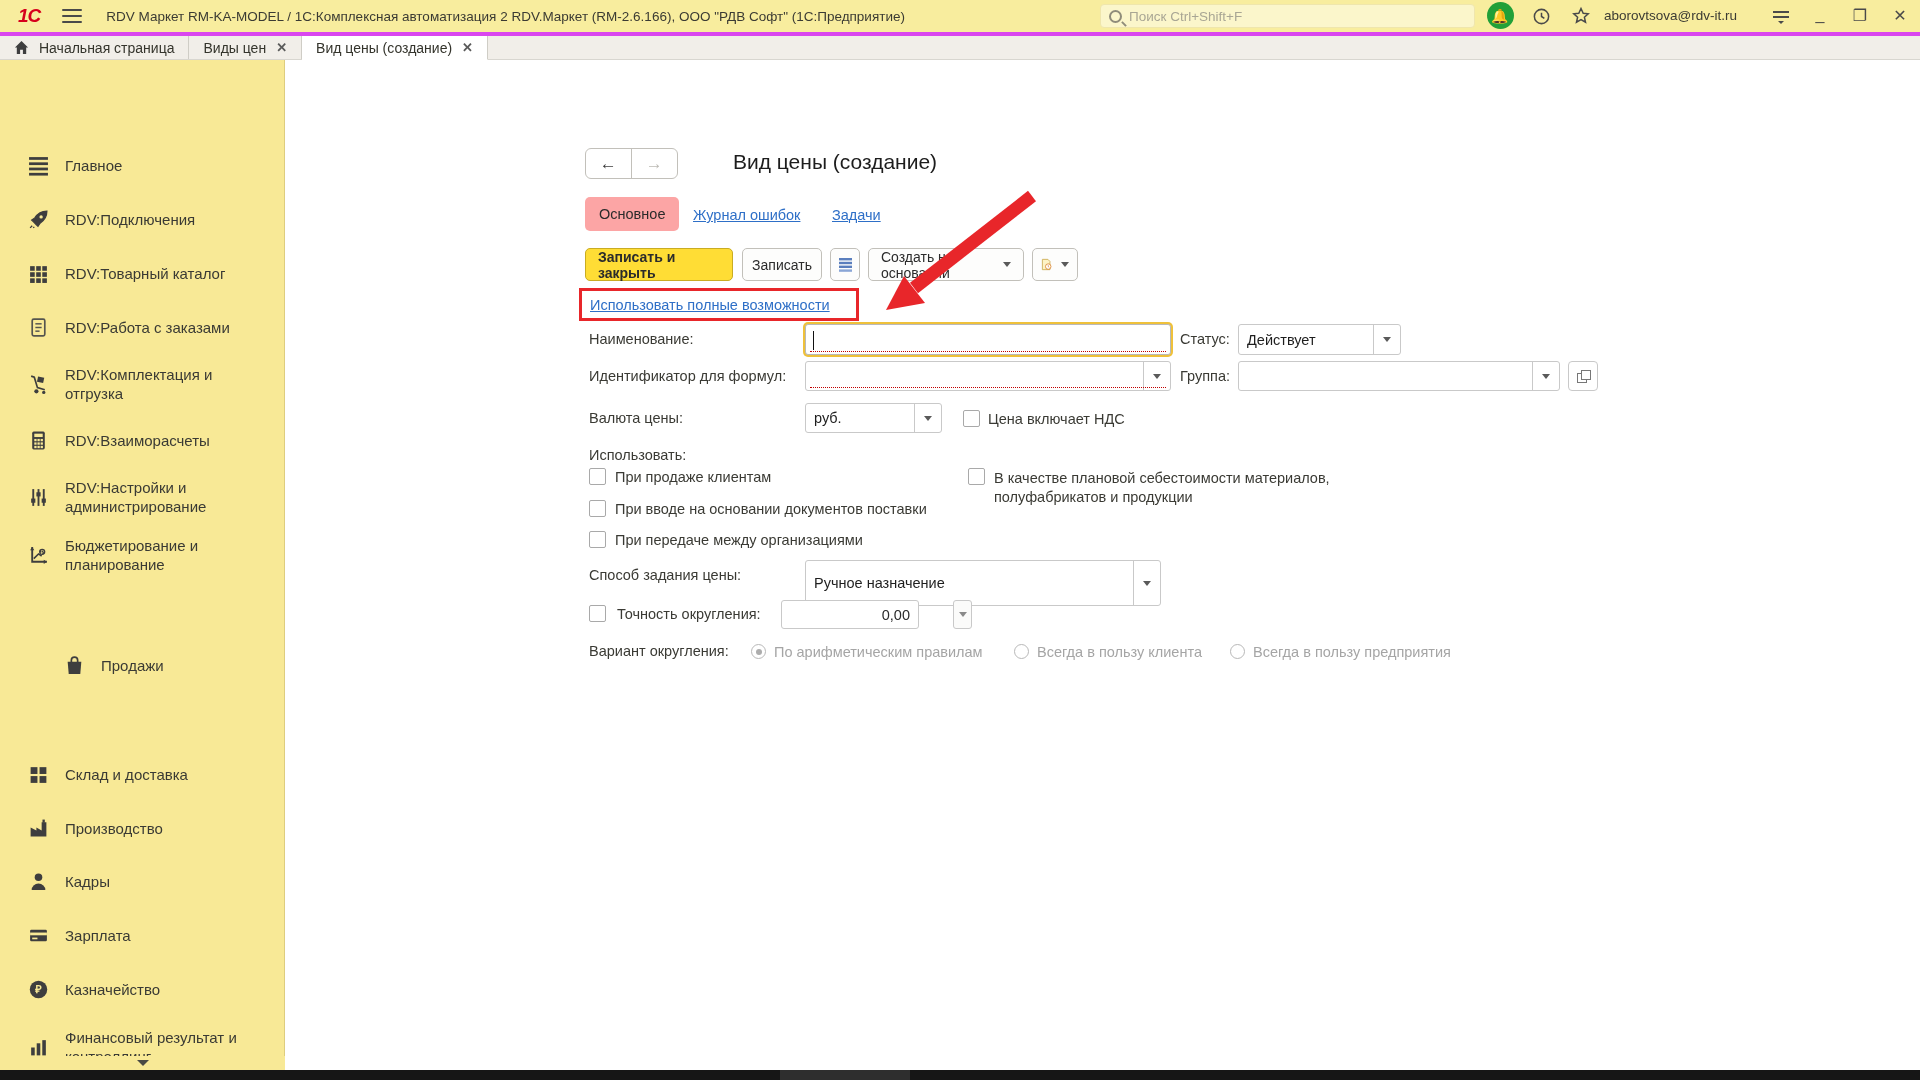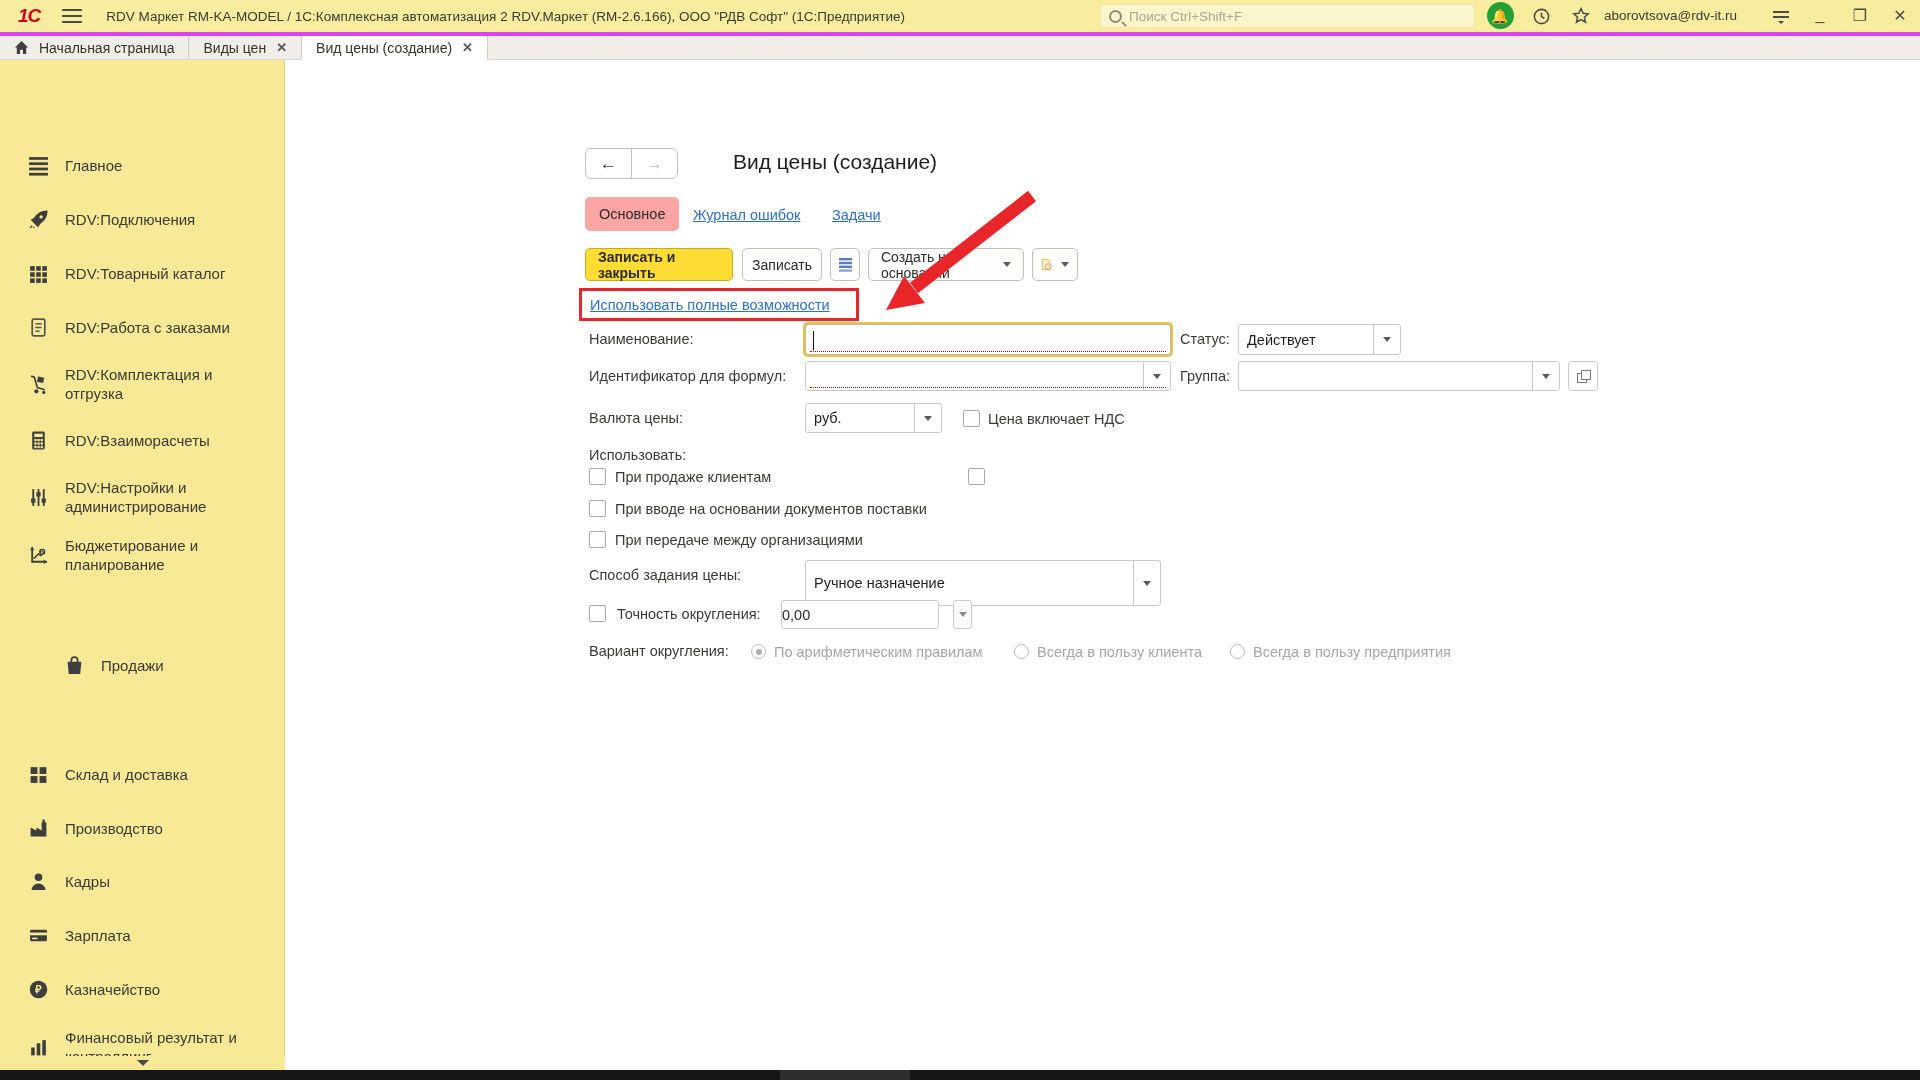--- a/index.html
+++ b/index.html
@@ -400,38 +400,39 @@
   </div>
   <div class="cb" style="left:678px; top:350px;"></div>
   <div class="cb-lbl" style="left:703px; top:351px;">Цена включает НДС</div>
 
   <div class="flabel" style="left:304px; top:387px;">Использовать:</div>
 
   <div class="cb" style="left:304px; top:408px;"></div>
   <div class="cb-lbl" style="left:330px; top:409px;">При продаже клиентам</div>
 
   <div class="cb" style="left:683px; top:408px;"></div>
+  <div class="cb-lbl" style="left:709px; top:409px; width:400px; line-height:19px;">В качестве плановой себестоимости материалов, полуфабрикатов и продукции</div>
 
   <div class="cb" style="left:304px; top:440px;"></div>
   <div class="cb-lbl" style="left:330px; top:441px;">При вводе на основании документов поставки</div>
 
   <div class="cb" style="left:304px; top:471px;"></div>
   <div class="cb-lbl" style="left:330px; top:472px;">При передаче между организациями</div>
 
   <div class="flabel" style="left:304px; top:507px;">Способ задания цены:</div>
   <div class="combo" style="left:520px; top:500px; width:356px; height:46px;">
     <span class="val">Ручное назначение</span>
     <span class="arrow">
         <span class="caret"></span>
       </span>
   </div>
 
   <div class="cb" style="left:304px; top:545px;"></div>
   <div class="cb-lbl" style="left:332px; top:546px;">Точность округления:</div>
-  <div class="inputbox" style="left:496px; top:540px; width:158px; height:29px; display:flex; align-items:center; font-size:14.5px;">
+  <div class="inputbox" style="left:496px; top:540px; width:138px; height:29px; display:flex; align-items:center; justify-content:flex-end; padding-right:8px; font-size:14.5px;">
       <span>0,00</span>
     </div>
   <div class="spinbtn" style="left:668px; top:540px;">
       <span class="caret"></span>
     </div>
 
   <div class="flabel" style="left:304px; top:583px;">Вариант округления:</div>
   <div class="radio sel" style="left:466px; top:584px;"></div>
   <div class="flabel dis" style="left:489px; top:584px;">По арифметическим правилам</div>
   <div class="radio" style="left:729px; top:584px;"></div>

